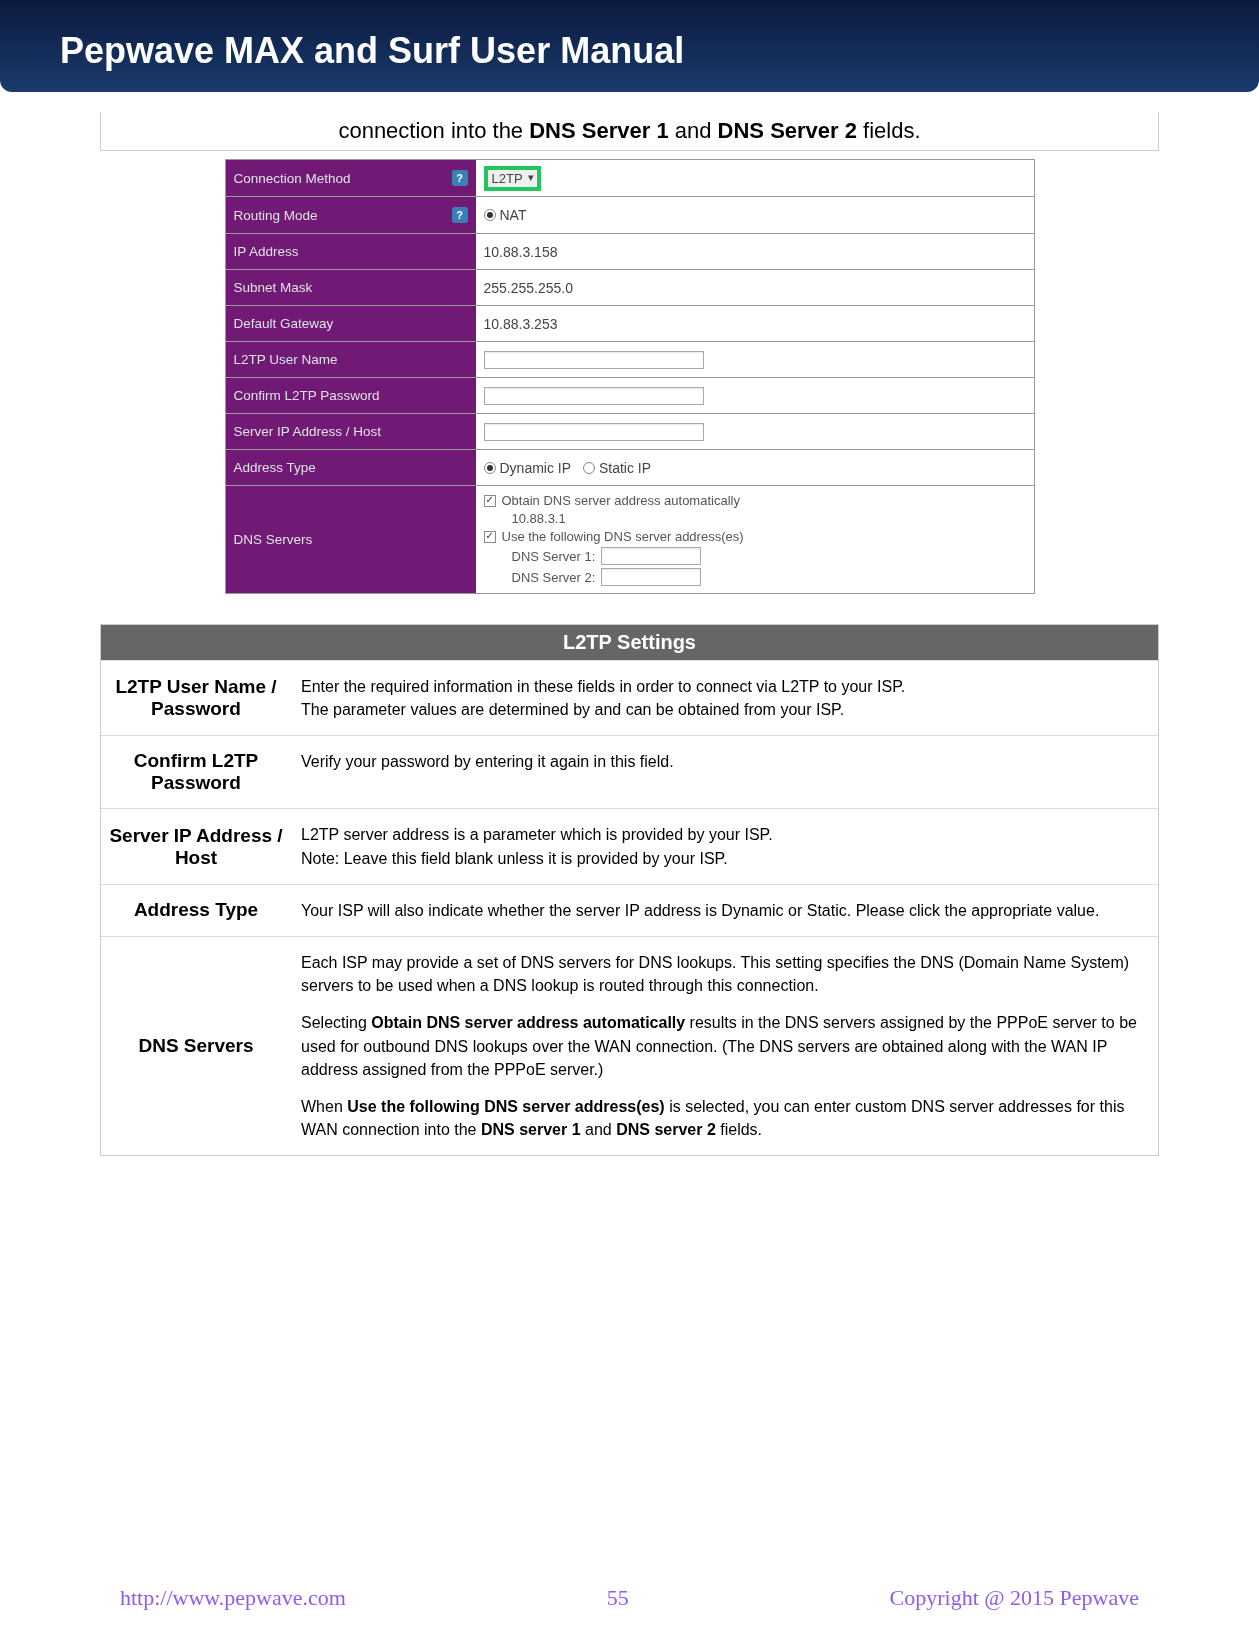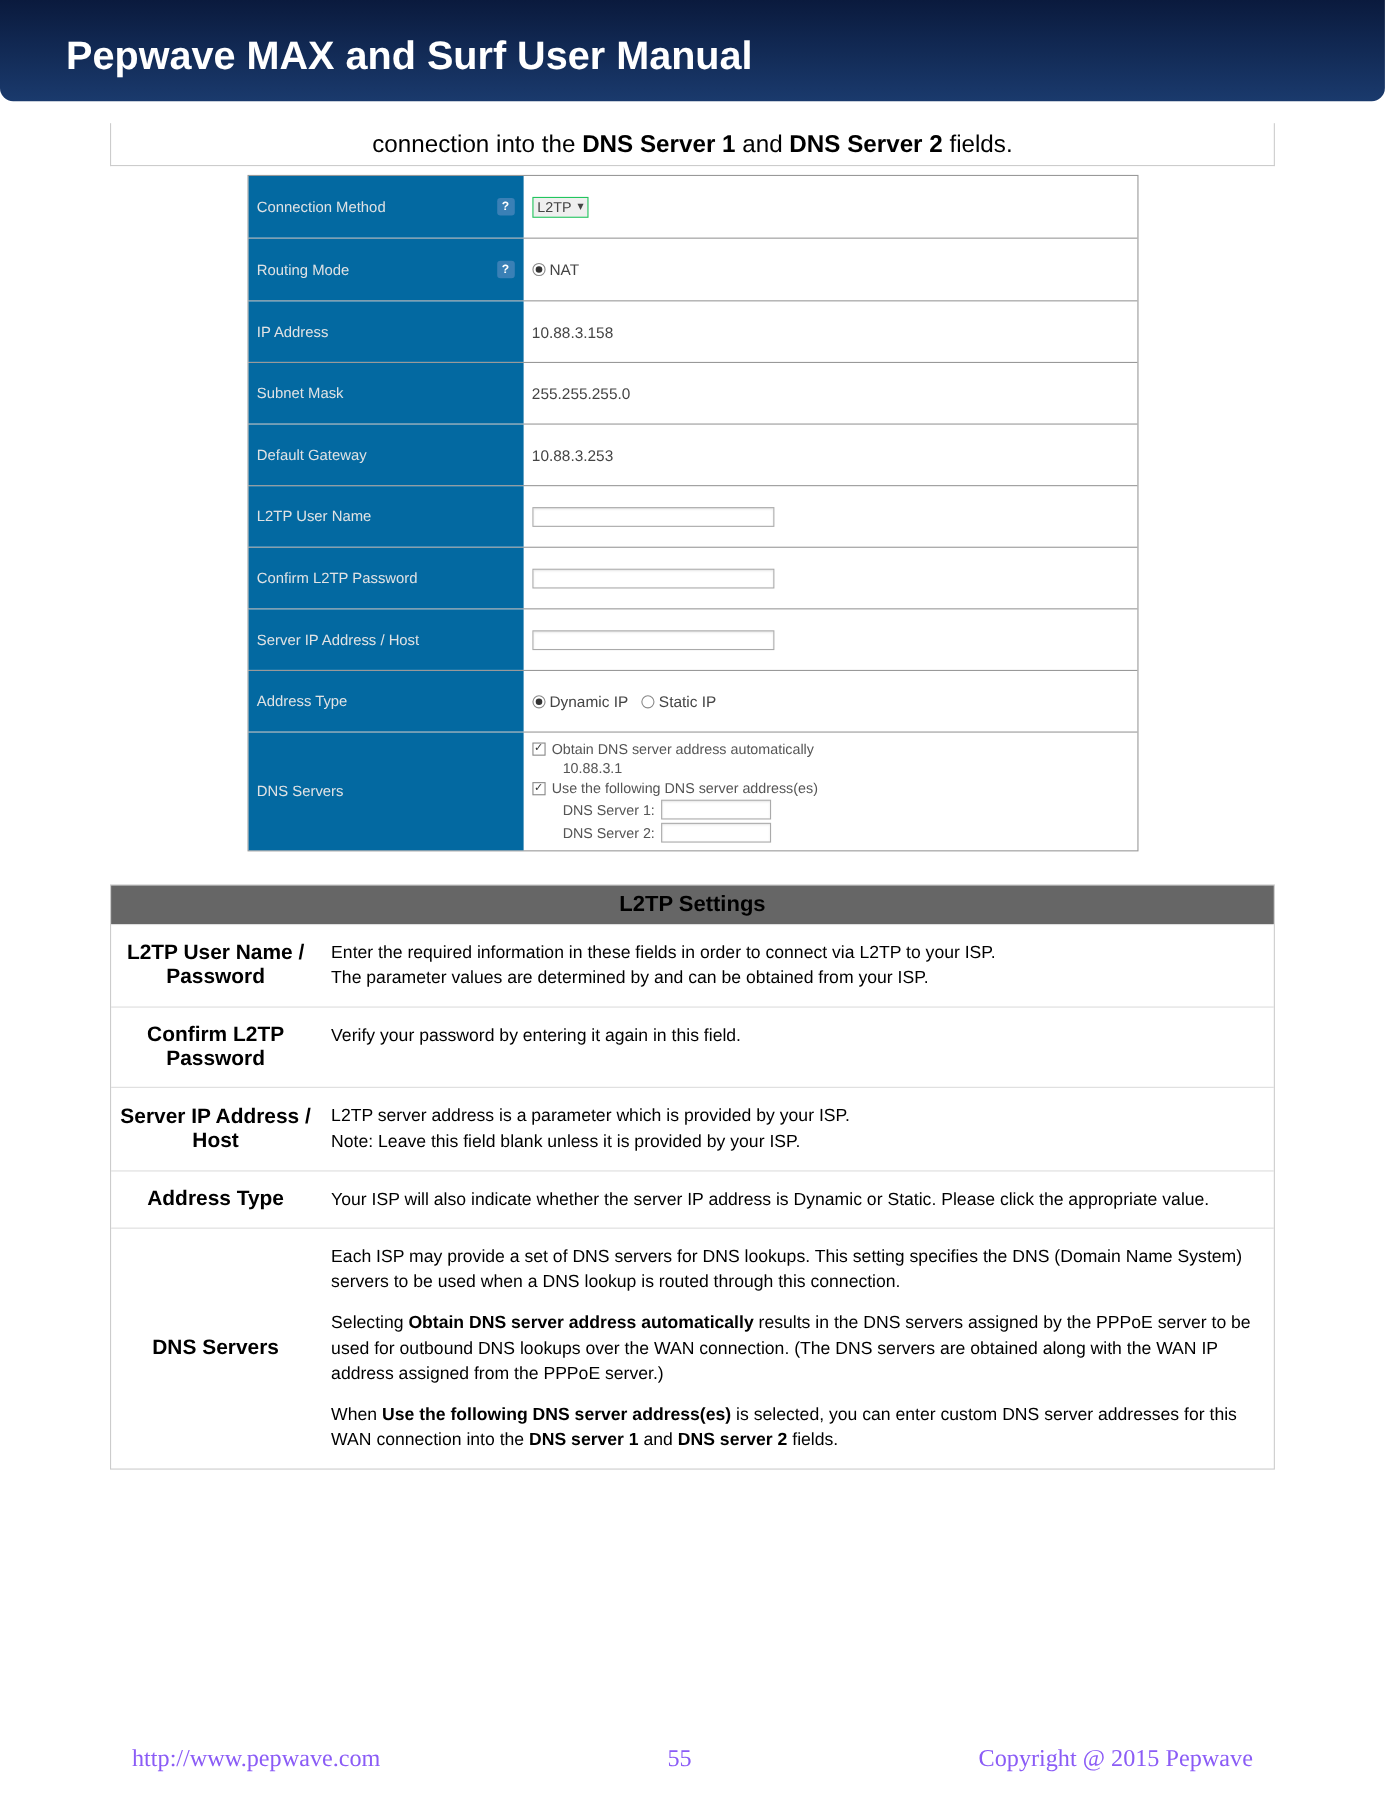--- a/index.html
+++ b/index.html
@@ -39,24 +39,24 @@
       border: 1px solid #999;
       width: 810px;
       margin: 0 auto 30px auto;
       font-family: Arial, sans-serif;
       font-size: 14px;
       background: #fff;
     }
     .cfg-row { display: flex; min-height: 26px; }
     .cfg-row + .cfg-row { border-top: 1px solid #999; }
     .cfg-label {
-      background: #0369a1;
+      background: #701a75;
       color: #e0e2e4;
       width: 250px;
-      padding: 20px 8px;
+      padding: 10px 8px;
       display: flex;
       align-items: center;
       justify-content: space-between;
       font-size: 13.5px;
     }
     .cfg-value {
       flex: 1;
       padding: 3px 8px;
       color: #444;
       display: flex;
@@ -67,40 +67,40 @@
     .help-ico {
       background: #3a80b6;
       color: #fff;
       width: 16px; height: 16px;
       border-radius: 3px;
       font-size: 11px;
       display: inline-flex;
       align-items: center; justify-content: center;
       font-weight: bold;
     }
-    .sel { border: 1px solid #22c55e; padding: 1px 14px 1px 4px; background: #efefef; position: relative; font-size: 13px; }
+    .sel { border: 4px solid #22c55e; padding: 1px 14px 1px 4px; background: #efefef; position: relative; font-size: 13px; }
     .sel::after { content: "▾"; position: absolute; right: 3px; top: 1px; font-size: 11px; }
     .txt-in { border: 1px solid #aaa; background: #fff; height: 18px; width: 220px; box-shadow: inset 0 1px 2px rgba(0,0,0,.1); }
     .txt-sm { width: 100px; }
     .radio, .check { width: 12px; height: 12px; border: 1px solid #888; display: inline-block; position: relative; background: #fff; }
     .radio { border-radius: 50%; }
     .radio.on::after { content:""; position:absolute; inset:2px; background:#333; border-radius:50%; }
     .check.on::after { content:"✓"; position:absolute; font-size:10px; left:1px; top:-2px; color:#333; }
     .dns-block { display: flex; flex-direction: column; gap: 3px; padding: 4px 0; font-size: 13px; color: #555; }
     .dns-line { display: flex; align-items: center; gap: 6px; }
     .indent { margin-left: 28px; }
 
     
     .settings-table {
       border: 1px solid #ccc;
       width: 100%;
     }
     .st-header {
       background: #666;
-      color: #000000;
+      color: #ffffff;
       text-align: center;
       font-weight: bold;
       font-size: 20px;
       padding: 6px;
     }
     .st-row {
       display: flex;
       border-top: 1px solid #ddd;
     }
     .st-row:first-of-type { border-top: none; }

